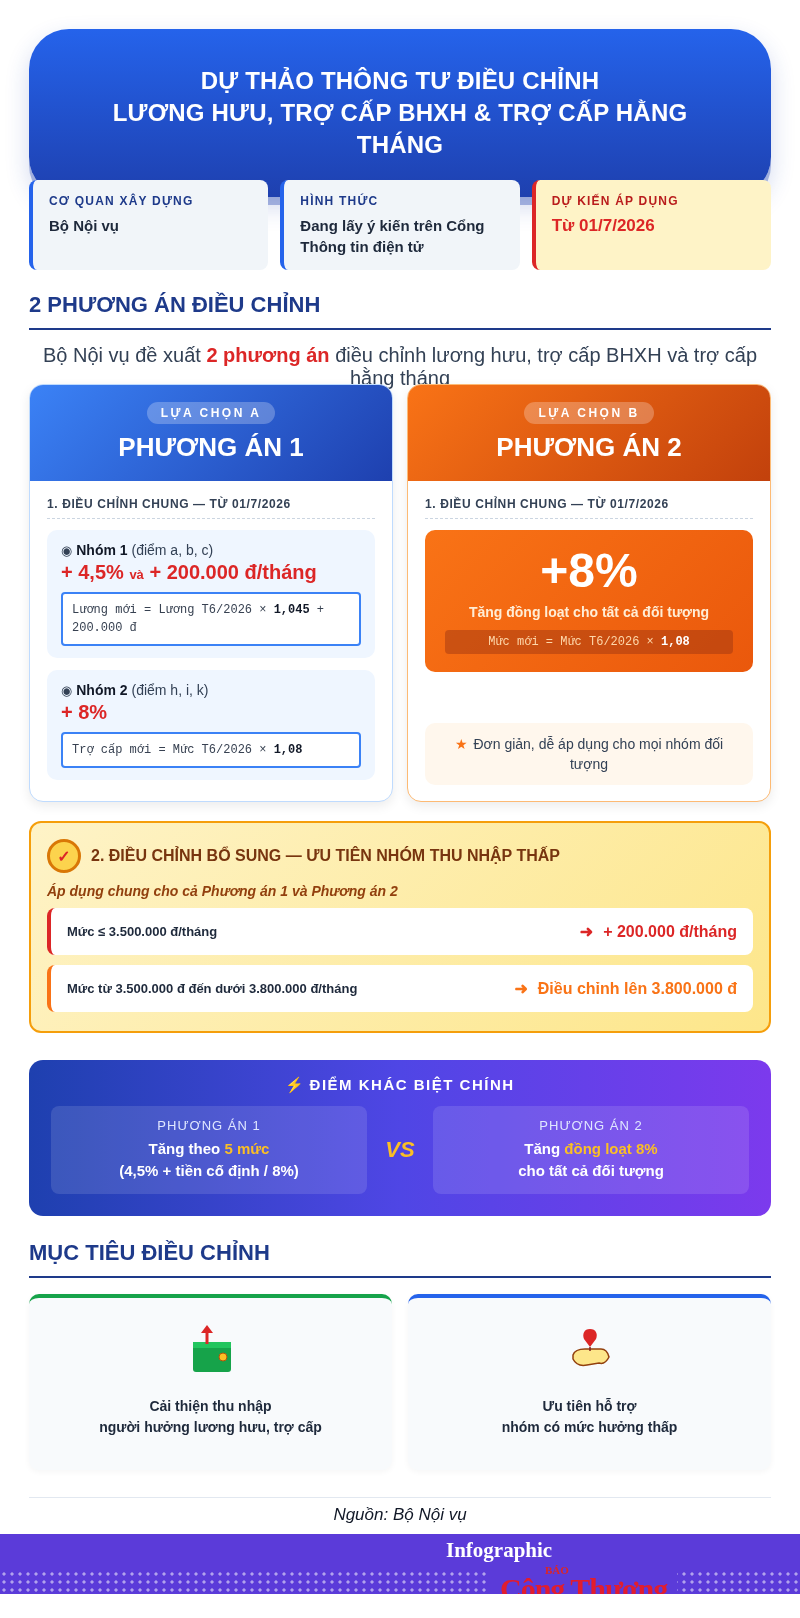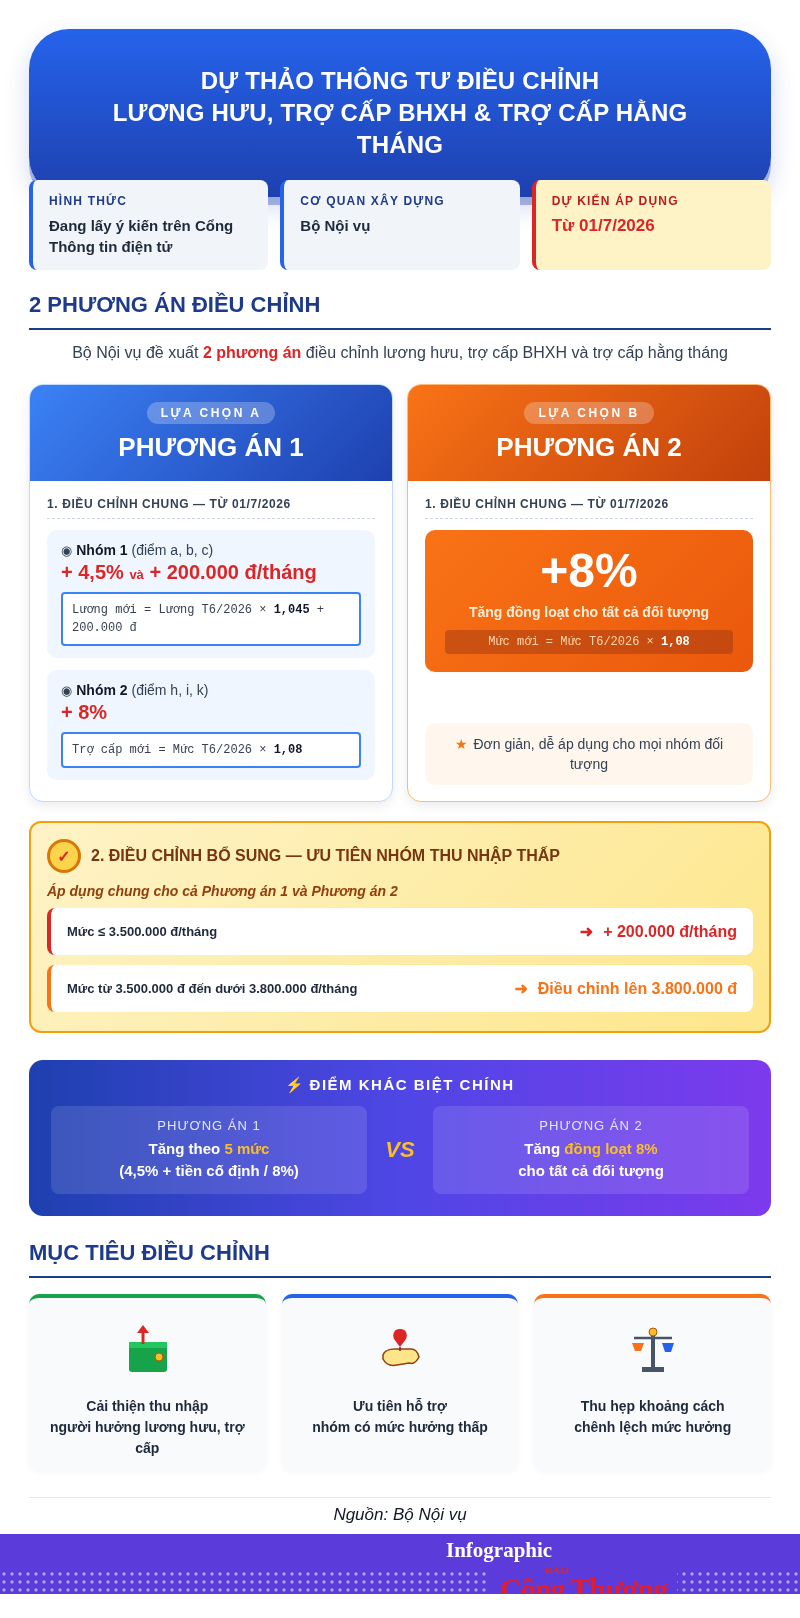--- a/index.html
+++ b/index.html
@@ -13,21 +13,21 @@
 
   .info-row { position: absolute; left: 29px; top: 180px; width: 742px; display: flex; gap: 12px; }
   .info-card { flex: 1; height: 90px; background: #f1f5f9; border-left: 4px solid #2563eb; border-radius: 8px; padding: 14px 16px; }
   .info-card.warn { background: #fef3c7; border-left-color: #dc2626; }
   .info-label { font-size: 12px; font-weight: 700; letter-spacing: 1.2px; color: #1e3a8a; margin-bottom: 7px; }
   .info-card.warn .info-label { color: #b91c1c; }
   .info-value { font-size: 15px; font-weight: 700; color: #1e293b; line-height: 21px; }
   .info-card.warn .info-value { color: #dc2626; font-size: 17px; }
 
   .section-title { position: absolute; left: 29px; width: 742px; font-size: 22px; font-weight: 700; color: #1e3a8a; padding-bottom: 10px; border-bottom: 2px solid #1e3a8a; }
-  .intro { position: absolute; left: 29px; top: 344px; width: 742px; text-align: center; font-size: 16px; color: #334155; }
+  .intro { position: absolute; left: 29px; top: 344px; width: 742px; text-align: center; font-size: 20px; color: #334155; }
   .intro .hl { color: #dc2626; font-weight: 700; }
 
   .option { position: absolute; top: 384px; width: 364px; height: 418px; border-radius: 14px; background: #fff; overflow: hidden; box-shadow: 0 4px 12px rgba(0,0,0,0.08); }
   .option.a { left: 29px; border: 1.5px solid #bfdbfe; }
   .option.b { left: 407px; border: 1.5px solid #fdba74; }
   .opt-head { height: 96px; text-align: center; padding-top: 17px; }
   .option.a .opt-head { background: linear-gradient(135deg, #3b82f6 0%, #1e40af 100%); }
   .option.b .opt-head { background: linear-gradient(135deg, #f97316 0%, #c2410c 100%); }
   .pill { display: inline-block; background: rgba(255,255,255,0.25); color: #fff; font-size: 12px; font-weight: 700; letter-spacing: 2.5px; padding: 4px 14px; border-radius: 12px; }
   .opt-title { color: #fff; font-size: 26px; font-weight: 700; margin-top: 8px; }
@@ -97,26 +97,26 @@
 <div class="hero">
   <h1>
     <span>DỰ THẢO THÔNG TƯ ĐIỀU CHỈNH</span><br>
     <span>LƯƠNG HƯU, TRỢ CẤP BHXH &amp; TRỢ CẤP HẰNG</span><br>
     <span>THÁNG</span>
   </h1>
 </div>
 
 <div class="info-row">
   <div class="info-card">
+    <div class="info-label">CƠ QUAN XÂY DỰNG</div>
+    <div class="info-value">Bộ Nội vụ</div>
+  </div>
+  <div class="info-card">
     <div class="info-label">HÌNH THỨC</div>
     <div class="info-value">Đang lấy ý kiến trên Cổng Thông tin điện tử</div>
-  </div>
-  <div class="info-card">
-    <div class="info-label">CƠ QUAN XÂY DỰNG</div>
-    <div class="info-value">Bộ Nội vụ</div>
   </div>
   <div class="info-card warn">
     <div class="info-label">DỰ KIẾN ÁP DỤNG</div>
     <div class="info-value">Từ 01/7/2026</div>
   </div>
 </div>
 
 <div class="section-title" style="top:292px;">2 PHƯƠNG ÁN ĐIỀU CHỈNH</div>
 <div class="intro">
   <span>Bộ Nội vụ đề xuất </span><span class="hl">2 phương án</span><span> điều chỉnh lương hưu, trợ cấp BHXH và trợ cấp hằng tháng</span>
@@ -240,36 +240,20 @@
         <path d="M8 30 Q10 24 20 24 L36 24 Q42 24 44 32 Q40 40 34 38 L22 40 Q12 42 8 34 Z" fill="#fde68a" stroke="#92400e" stroke-width="1.5"></path>
         <path d="M25 4 C19 4 17 9 19 14 L25 22 L31 14 C33 9 31 4 25 4 Z" fill="#dc2626"></path>
         <line x1="25" y1="22" x2="25" y2="26" stroke="#7f1d1d" stroke-width="1.5"></line>
       </svg>
     </div>
     <div class="goal-text">
       <span>Ưu tiên hỗ trợ</span><br>
       <span>nhóm có mức hưởng thấp</span>
     </div>
   </div>
-  <div class="goal orange">
-    <div class="goal-icon">
-      <svg width="50" height="50" viewBox="0 0 50 50">
-        <line x1="25" y1="8" x2="25" y2="44" stroke="#475569" stroke-width="4"></line>
-        <rect x="14" y="42" width="22" height="5" fill="#475569"></rect>
-        <line x1="6" y1="13" x2="44" y2="13" stroke="#475569" stroke-width="2.5"></line>
-        <circle cx="25" cy="7" r="4" fill="#fbbf24" stroke="#b45309" stroke-width="1"></circle>
-        <polygon points="4,18 16,18 13,26 7,26" fill="#f97316"></polygon>
-        <polygon points="34,18 46,18 43,27 37,27" fill="#2563eb"></polygon>
-      </svg>
-    </div>
-    <div class="goal-text">
-      <span>Thu hẹp khoảng cách</span><br>
-      <span>chênh lệch mức hưởng</span>
-    </div>
-  </div>
 </div>
 
 <div class="source-line"></div>
 <div class="source">Nguồn: Bộ Nội vụ</div>
 
 <div class="footer">
   <div class="dots"></div>
   <div class="brand-infog">Infographic</div>
   <div class="brand-logo">
     <span class="brand-bao">BÁO</span>

